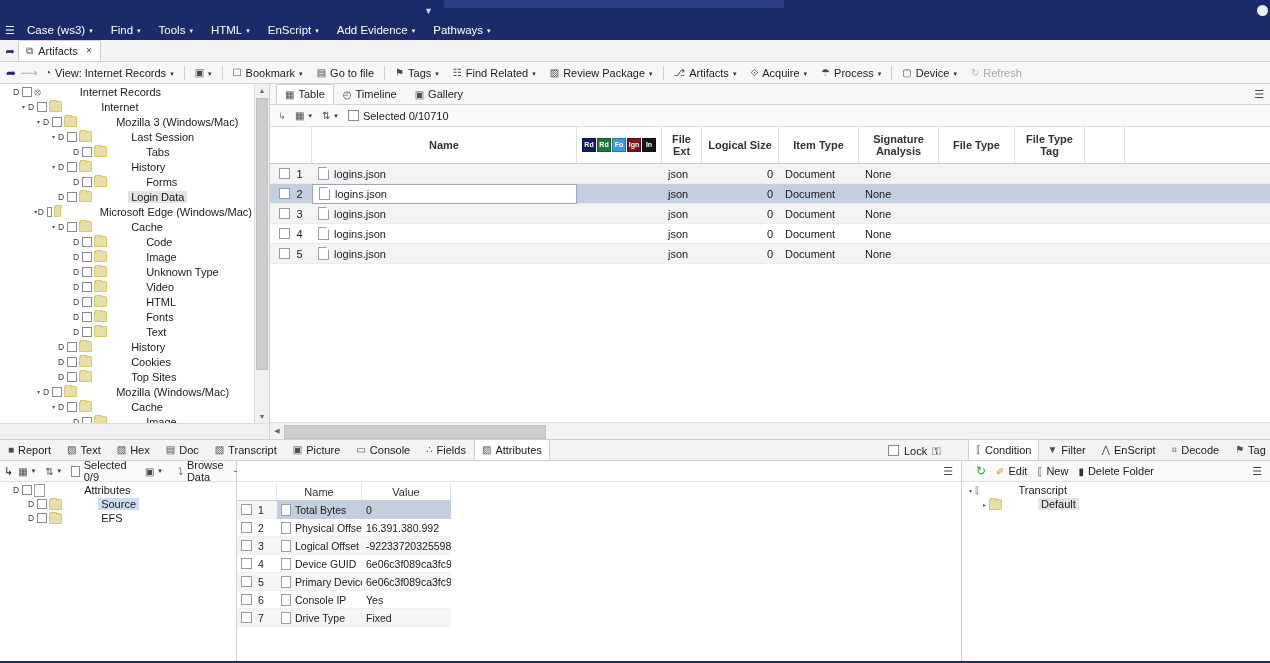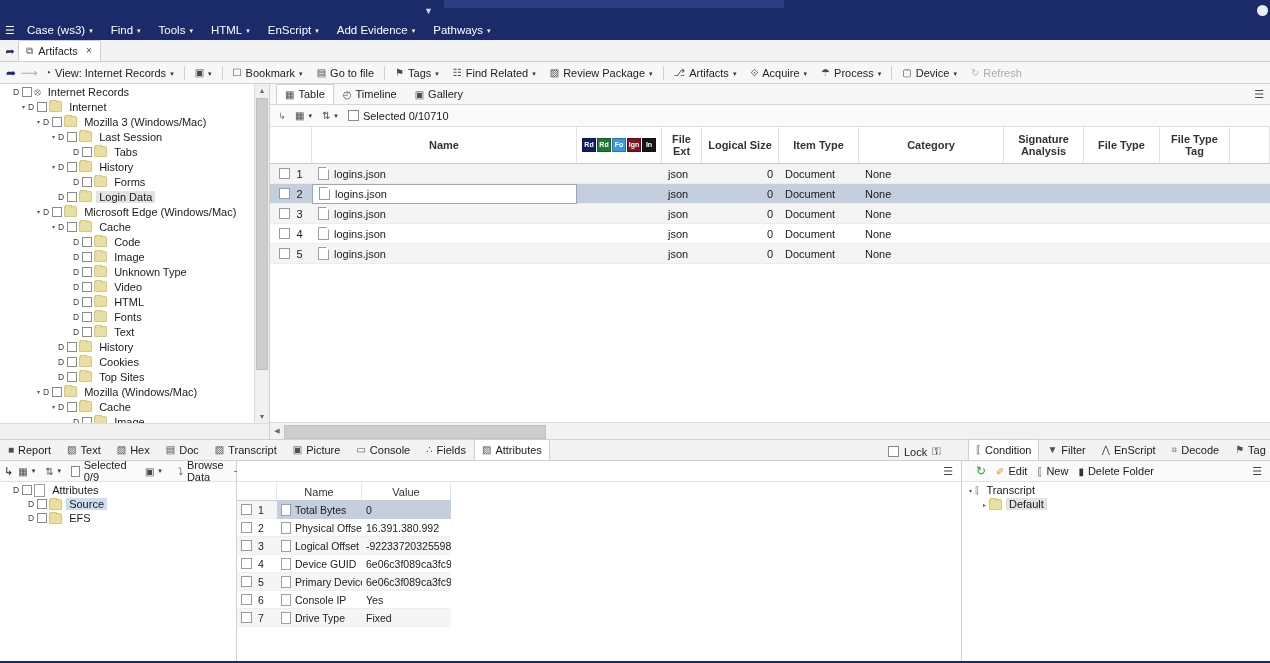--- a/index.html
+++ b/index.html
@@ -51,21 +51,21 @@
   .trow{height:15px;display:flex;align-items:center;font-size:11px;color:#1a1a1a;white-space:nowrap;}
   .trow .arrow{width:9px;font-size:6px;color:#5a5a5a;text-align:center;}
   .trow .arrow.empty{color:transparent;}
   .trow .dmark{font-size:8.5px;color:#3b3b3b;margin-right:1px;letter-spacing:0;}
   .cbx{width:8px;height:8px;border:1px solid #8a8a8a;background:#fff;display:inline-block;margin:0 2px;}
   .fold{width:11px;height:9px;background:#e8dfa8;border:1px solid #d6c96f;border-radius:1px 2px 1px 1px;position:relative;display:inline-block;margin-right:4px;}
   .fold:before{content:"";position:absolute;left:0;top:-2px;width:5px;height:2px;background:#e8dfa8;border:1px solid #d6c96f;border-bottom:none;border-radius:1px 1px 0 0;}
   .docico{width:9px;height:11px;border:1px solid #9aa0a6;background:#fff;display:inline-block;margin-right:4px;position:relative;}
   .stackico{display:inline-block;margin-right:4px;color:#555;font-size:10px;}
   .tlabel.sel{background:#e3e3e3;padding:0 3px;}
-  .tlabel{padding:0 3px;}
+  .tlabel{padding:0 3px;margin-left:32px;}
   .tlabel.bluesel{background:#cddef0;padding:0 3px;}
 
   .vscroll{position:absolute;right:0;top:0;width:14px;bottom:16px;background:#f0f0f0;border-left:1px solid #dcdcdc;}
   .vscroll .ar{height:13px;text-align:center;font-size:7px;color:#666;line-height:13px;background:#f0f0f0;}
   .vscroll .thumb{position:absolute;left:1px;right:1px;top:14px;height:270px;background:#cdcdcd;border:1px solid #c0c0c0;}
   .treepane .hscroll{position:absolute;left:0;right:0;bottom:0;height:15px;background:#f0f0f0;border-top:1px solid #dcdcdc;}
 
   
   .tablepane{flex:1;display:flex;flex-direction:column;background:#fff;position:relative;}
   .viewtabs{height:20px;background:#f7f7f7;border-bottom:1px solid #d6d6d6;display:flex;align-items:flex-end;padding-left:6px;position:relative;}
@@ -101,21 +101,21 @@
   .ghscroll{height:16px;background:#f2f2f2;border-top:1px solid #dcdcdc;display:flex;align-items:center;}
   .ghscroll .ar{width:14px;text-align:center;font-size:7px;color:#666;}
   .ghscroll .trk{position:relative;flex:1;height:12px;}
   .ghscroll .thb{position:absolute;left:0;top:0;height:12px;width:260px;background:#cdcdcd;border:1px solid #c2c2c2;}
 
   
   .bottabs{height:20px;background:#f3f3f3;border-bottom:1px solid #d0d0d0;display:flex;align-items:flex-end;position:relative;}
   .btab{display:flex;align-items:center;gap:4px;height:19px;padding:0 7px;font-size:11px;color:#1a1a1a;border:1px solid transparent;}
   .btab.active{background:#fff;border:1px solid #cfcfcf;border-bottom-color:#fff;border-radius:2px 2px 0 0;}
   .btab .ic{font-size:10px;color:#4f4f4f;}
-  .lockgrp{position:absolute;left:888px;bottom:2px;display:flex;align-items:center;gap:5px;font-size:11px;}
+  .lockgrp{position:absolute;left:888px;bottom:2px;display:flex;gap:5px;font-size:11px;}
   .rtabs{position:absolute;left:968px;bottom:0;display:flex;align-items:flex-end;}
 
   
   .botsplit{display:flex;height:246px;}
   .attrpane{width:236px;border-right:1px solid #d0d0d0;background:#fff;position:relative;}
   .attrtbl{width:724px;border-right:1px solid #d0d0d0;background:#fff;position:relative;display:flex;flex-direction:column;}
   .condpane{flex:1;background:#fff;position:relative;}
 
   .bottoolbar{height:20px;background:#fafafa;border-bottom:1px solid #e2e2e2;display:flex;align-items:center;padding-left:4px;position:absolute;left:0;right:0;top:0;}
   .bottoolbar .burger{position:absolute;right:8px;font-size:11px;color:#444;}
@@ -486,23 +486,20 @@
             </div>
             <div class="gh" style="width:40px">
               <span>File Ext</span>
             </div>
             <div class="gh" style="width:77px">
               <span>Logical Size</span>
             </div>
             <div class="gh" style="width:80px">
               <span>Item Type</span>
             </div>
-            <div class="gh" style="width:145px">
-              <span>Category</span>
-            </div>
             <div class="gh" style="width:80px">
               <span>Signature Analysis</span>
             </div>
             <div class="gh" style="width:76px">
               <span>File Type</span>
             </div>
             <div class="gh" style="width:70px">
               <span>File Type Tag</span>
             </div>
             <div class="gh" style="width:40px">

